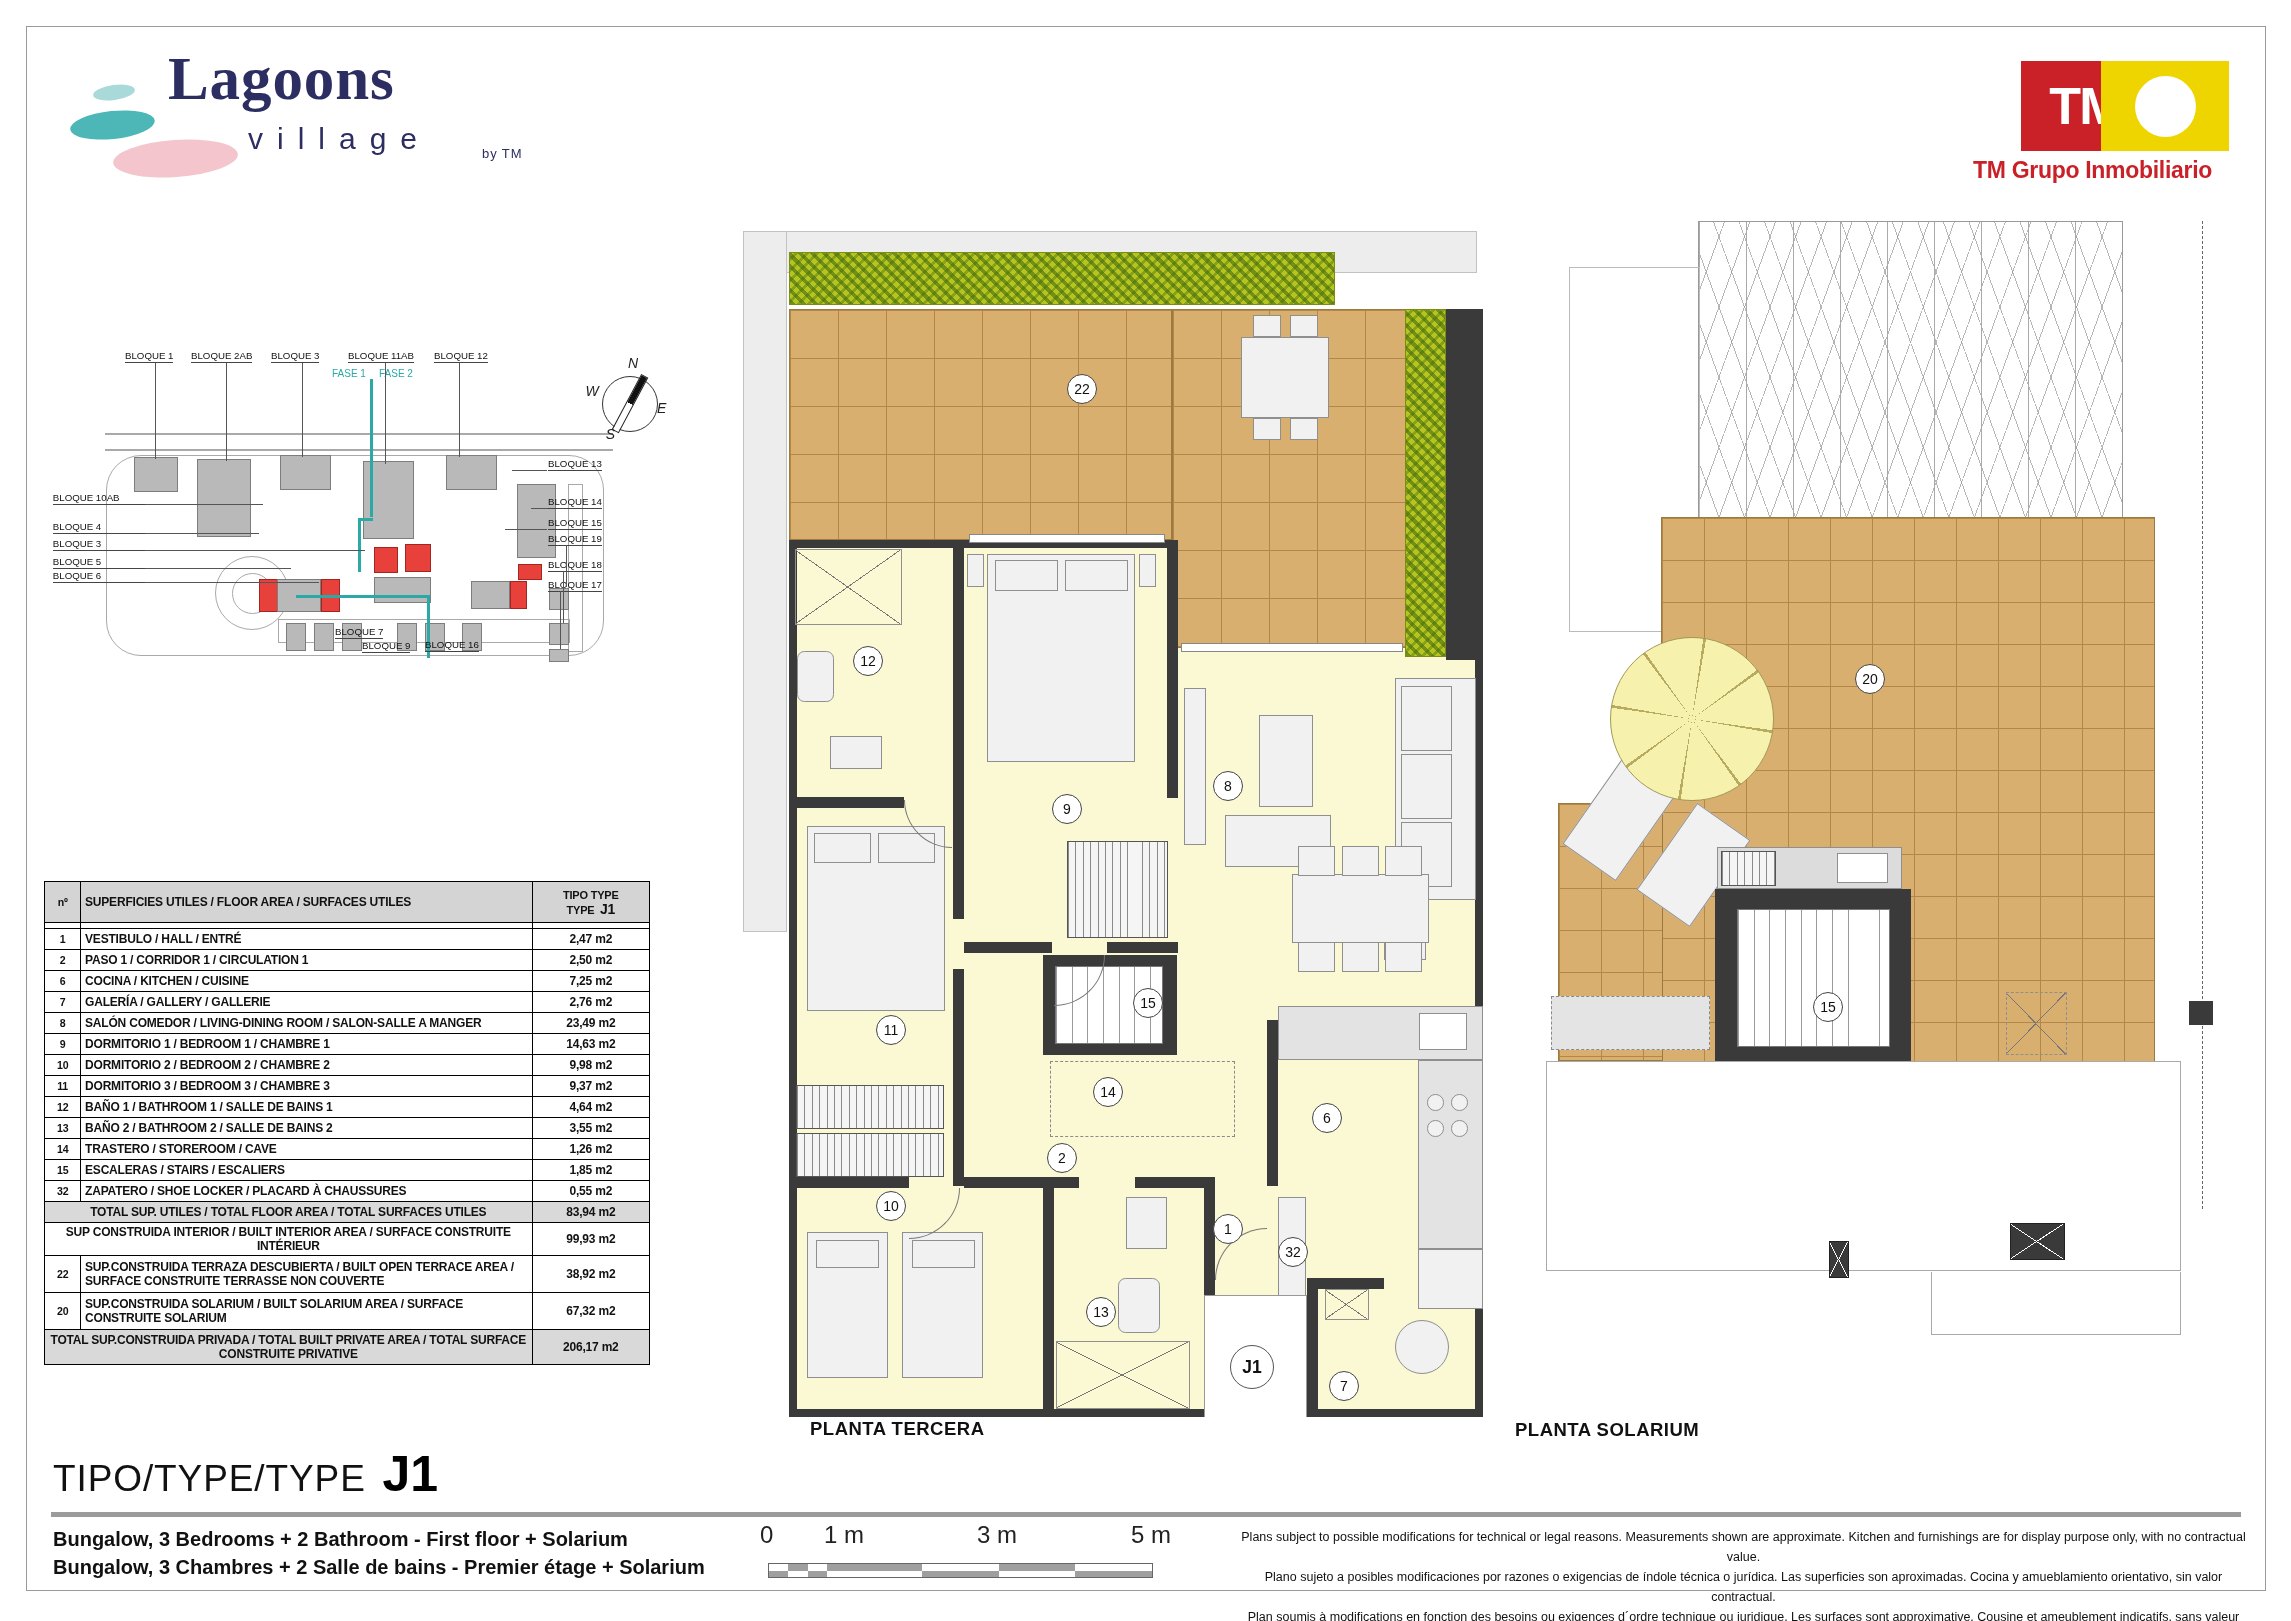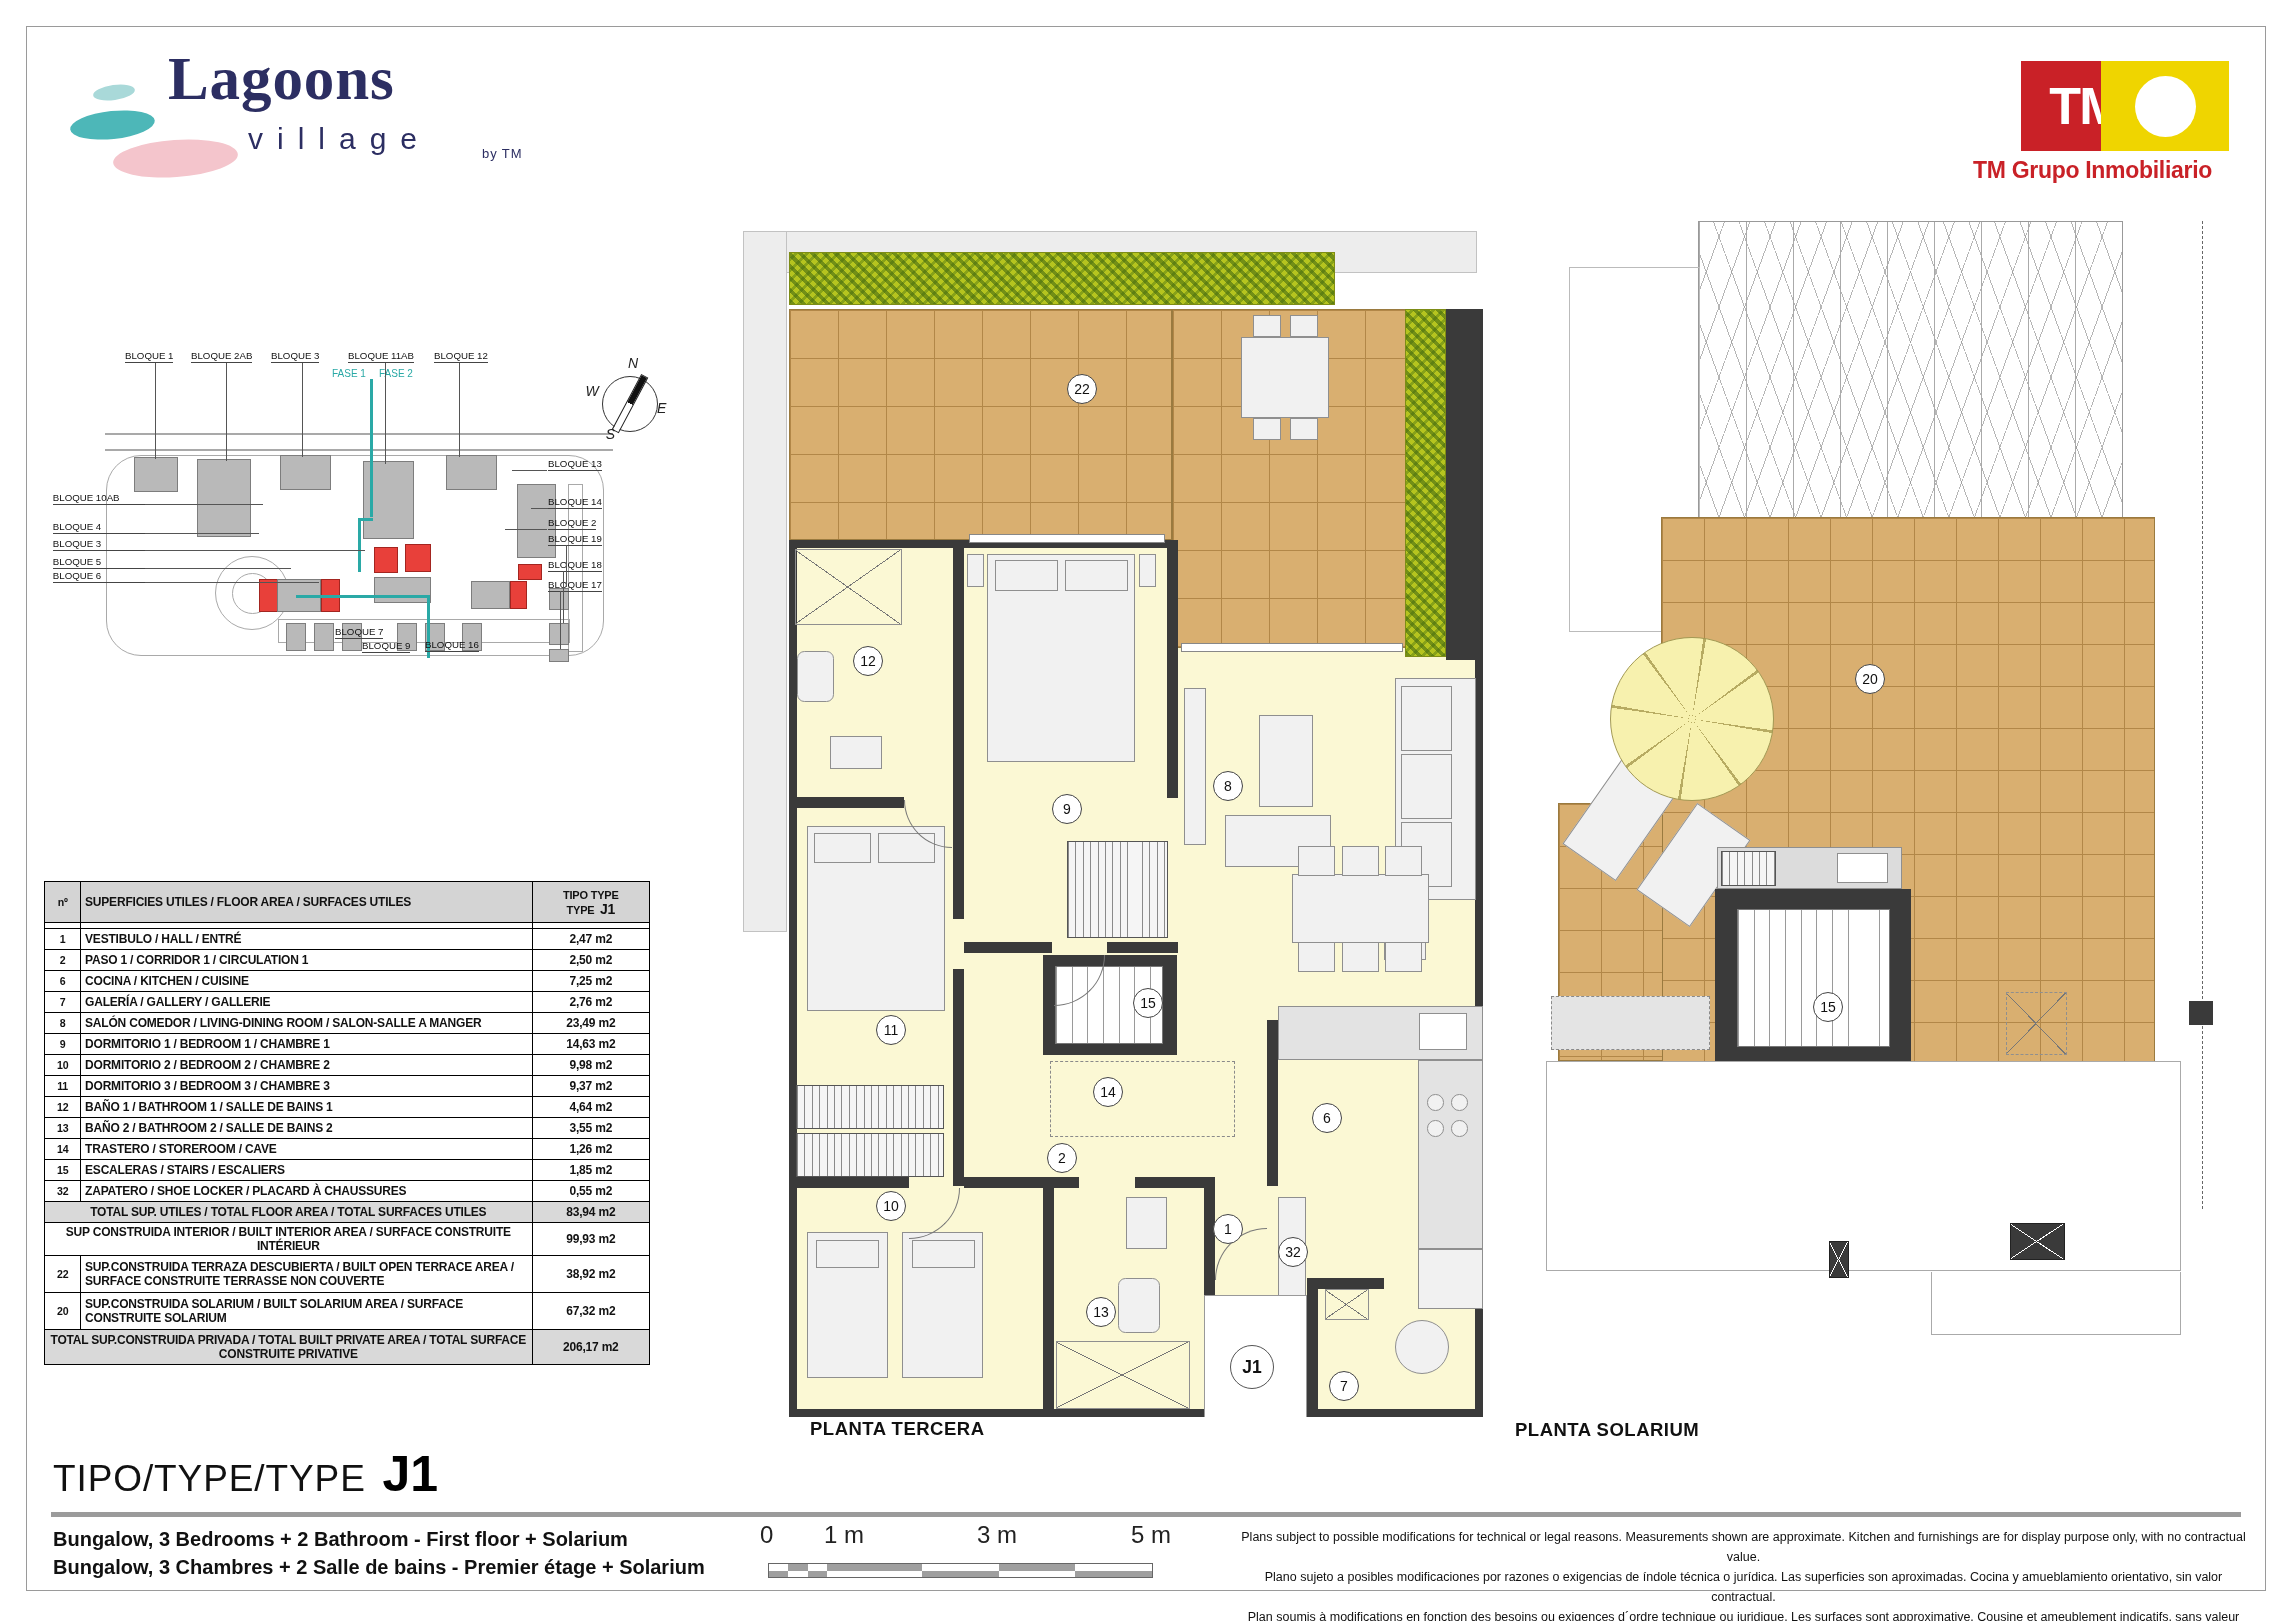--- a/index.html
+++ b/index.html
@@ -187,21 +187,21 @@
     <div class="lbl" style="left:1.8px;top:210px;width:92px;text-align:left;">BLOQUE 5</div>
     <div class="lbl" style="left:1.8px;top:224px;width:92px;text-align:left;">BLOQUE 6</div>
     <div class="ldr" style="left:94px;top:158px;width:118px;height:0.9px;"></div>
     <div class="ldr" style="left:94px;top:187px;width:114px;height:0.9px;"></div>
     <div class="ldr" style="left:94px;top:204px;width:220px;height:0.9px;"></div>
     <div class="ldr" style="left:94px;top:222px;width:146px;height:0.9px;"></div>
     <div class="ldr" style="left:94px;top:236px;width:174px;height:0.9px;"></div>
 
     <div class="lbl" style="left:497px;top:112px;">BLOQUE 13</div>
     <div class="lbl" style="left:497px;top:150px;">BLOQUE 14</div>
-    <div class="lbl" style="left:497px;top:171px;">BLOQUE 2</div>
+    <div class="lbl" style="left:497px;top:171px;">BLOQUE 15</div>
     <div class="lbl" style="left:497px;top:187px;">BLOQUE 19</div>
     <div class="lbl" style="left:497px;top:213px;">BLOQUE 18</div>
     <div class="lbl" style="left:497px;top:233px;">BLOQUE 17</div>
     <div class="ldr" style="left:461px;top:124px;width:35px;height:0.9px;"></div>
     <div class="ldr" style="left:480px;top:162px;width:16.6px;height:0.9px;"></div>
     <div class="ldr" style="left:454px;top:183px;width:42px;height:0.9px;"></div>
     <div class="ldr" style="left:515px;top:199px;width:0.9px;height:42px;"></div>
     <div class="ldr" style="left:512px;top:225px;width:0.9px;height:52px;"></div>
     <div class="ldr" style="left:509px;top:245px;width:0.9px;height:58px;"></div>
 

